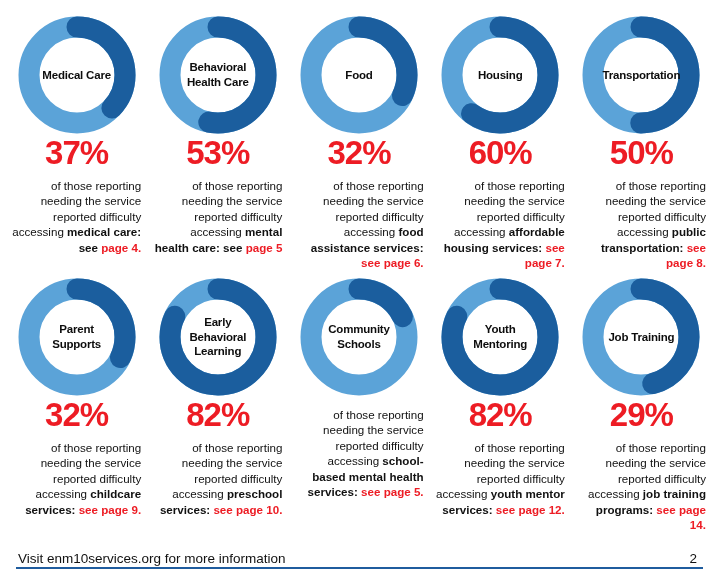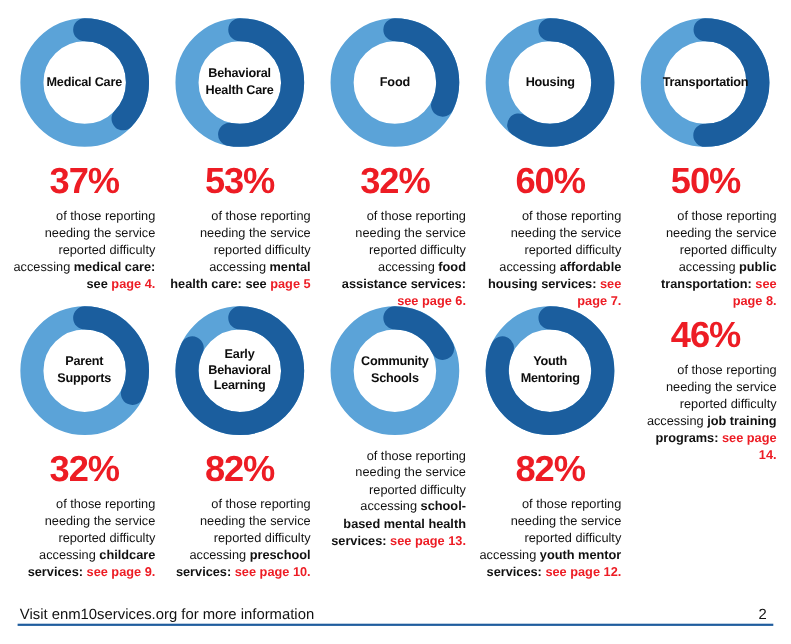--- a/index.html
+++ b/index.html
@@ -54,21 +54,21 @@
     line-height: 1.28;
     letter-spacing: -0.2px;
     pointer-events: none;
   }
   .donut-label span { display: block; }
   .pct {
     font-size: 33px;
     font-weight: bold;
     color: #ED1C24;
     line-height: 1;
-    margin-top: 11px;
+    margin-top: 0;
     letter-spacing: -1px;
   }
   .desc {
     margin-top: 9px;
     font-size: 11.6px;
     line-height: 1.33;
     color: #111111;
     text-align: right;
     max-width: 134px;
   }
@@ -227,40 +227,51 @@
             <circle cx="61" cy="61" r="48" fill="none" stroke="#5BA3D8" stroke-width="21"></circle>
             <circle cx="61" cy="61" r="48" fill="none" stroke="#1B5E9E" stroke-width="21" stroke-linecap="round" stroke-dasharray="54.29 247.31" transform="rotate(-90 61 61)"></circle>
           </svg>
           <div class="donut-label">
             <div>
               <span>Community</span>
               <span>Schools</span>
             </div>
           </div>
         </div>
-        <div class="desc"><span>of those reporting needing the service reported difficulty accessing </span><b>school-based mental health services: </b><span class="ref">see page 13.</span></div>
+        <div class="desc"><span>of those reporting needing the service reported difficulty accessing </span><b>school-based mental health services: </b><span class="ref">see page 5.</span></div>
       </div>
       <div class="cell">
         <div class="donut-wrap">
           <svg width="122" height="122" viewBox="0 0 122 122">
             <circle cx="61" cy="61" r="48" fill="none" stroke="#5BA3D8" stroke-width="21"></circle>
             <circle cx="61" cy="61" r="48" fill="none" stroke="#1B5E9E" stroke-width="21" stroke-linecap="round" stroke-dasharray="247.31 54.29" transform="rotate(-90 61 61)"></circle>
           </svg>
           <div class="donut-label">
             <div>
               <span>Youth</span>
               <span>Mentoring</span>
             </div>
           </div>
         </div>
         <div class="pct">82%</div>
         <div class="desc"><span>of those reporting needing the service reported difficulty accessing </span><b>youth mentor services: </b><span class="ref">see page 12.</span></div>
       </div>
       <div class="cell">
-        <div class="pct">46%</div>
+        <div class="donut-wrap">
+          <svg width="122" height="122" viewBox="0 0 122 122">
+            <circle cx="61" cy="61" r="48" fill="none" stroke="#5BA3D8" stroke-width="21"></circle>
+            <circle cx="61" cy="61" r="48" fill="none" stroke="#1B5E9E" stroke-width="21" stroke-linecap="round" stroke-dasharray="138.73 162.86" transform="rotate(-90 61 61)"></circle>
+          </svg>
+          <div class="donut-label">
+            <div>
+              <span>Job Training</span>
+            </div>
+          </div>
+        </div>
+        <div class="pct">29%</div>
         <div class="desc"><span>of those reporting needing the service reported difficulty accessing </span><b>job training programs: </b><span class="ref">see page 14.</span></div>
       </div>
     </div>
 
   <div class="footer">
     <div class="footer-rule"></div>
     <div class="footer-text">Visit enm10services.org for more information</div>
     <div class="footer-page">2</div>
   </div>
 </div>

